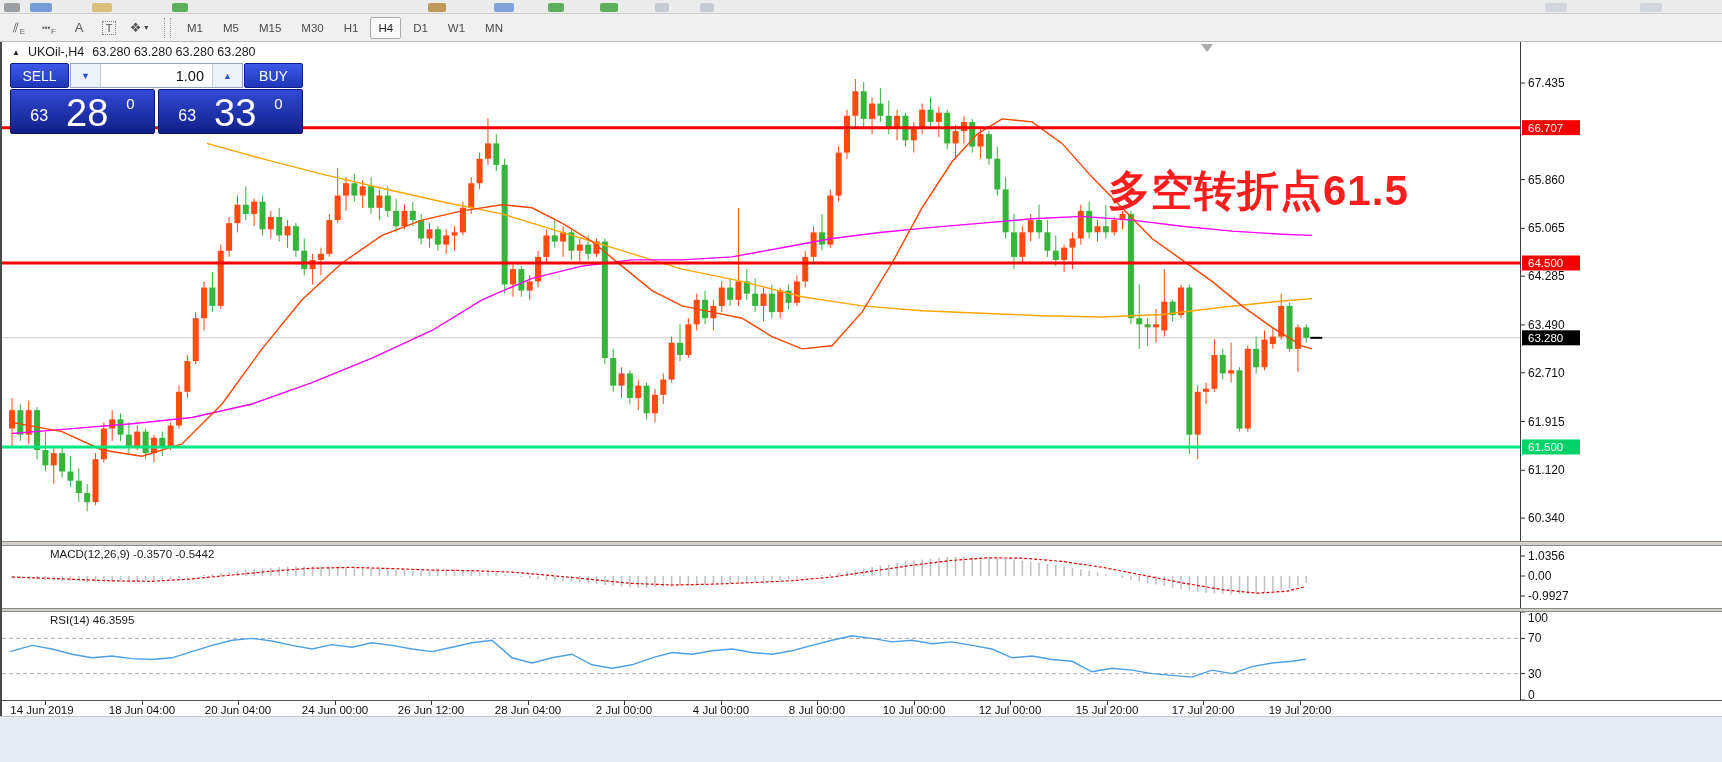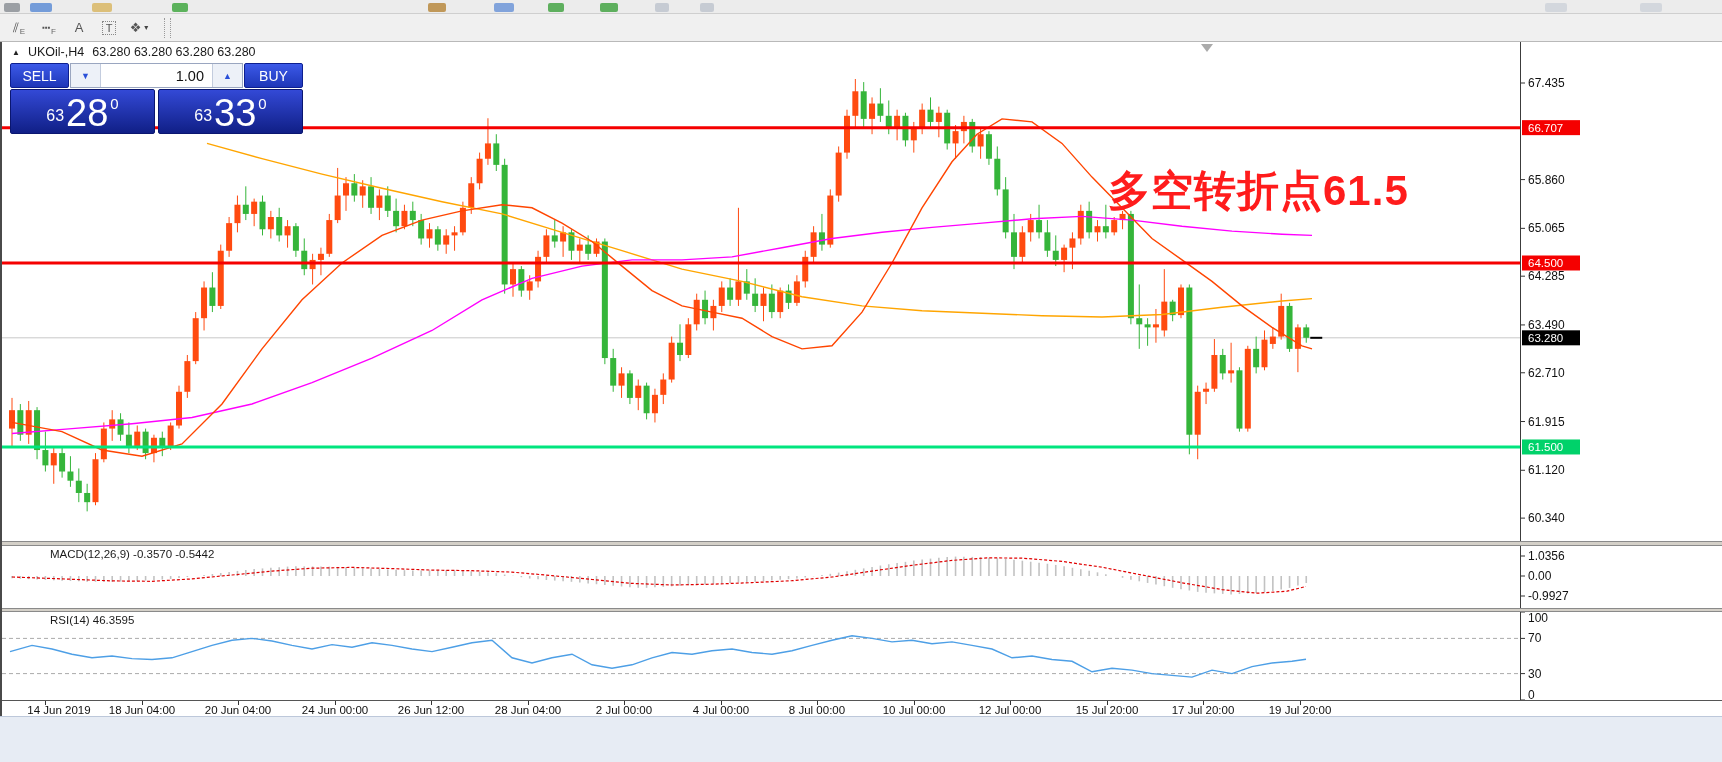--- a/index.html
+++ b/index.html
@@ -33,21 +33,21 @@
   .trade-panel{position:absolute;left:8px;top:21px;width:293px;}
   .tp-row1{display:flex;height:25px;}
   .btn-blue{background:linear-gradient(#3c5ae8,#1e36b8);border:1px solid #0d1f90;border-radius:2px;color:#fff;font-size:14px;display:flex;align-items:center;justify-content:center;}
   .sell-btn,.buy-btn{width:57px;}
   .vol-box{flex:1;display:flex;border:1px solid #9aa6c0;background:#fff;margin:0 1px;}
   .vol-btn{width:30px;background:#edf1f8;border:0;color:#2a50d8;font-size:9px;display:flex;align-items:center;justify-content:center;}
   .vol-btn.left{border-right:1px solid #c3ccde;}
   .vol-btn.right{border-left:1px solid #c3ccde;}
   .vol-value{flex:1;display:flex;align-items:center;justify-content:flex-end;padding-right:8px;font-size:14.5px;color:#111;}
   .tp-row2{display:flex;gap:3px;margin-top:1px;height:45px;}
-  .price-pane{flex:1;background:linear-gradient(#3349d6,#101f86);border:1px solid #0a1670;border-radius:2px;color:#fff;display:flex;align-items:flex-end;justify-content:center;padding-bottom:3px;}
+  .price-pane{flex:1;background:linear-gradient(#3349d6,#101f86);border:1px solid #0a1670;border-radius:2px;color:#fff;display:flex;align-items:flex-end;justify-content:center;padding-bottom:3px;gap:16px;}
   .price-pane .whole{font-size:16px;margin:0 2px 5px 0;}
   .price-pane .pips{font-size:38px;line-height:34px;}
   .price-pane .pipette{font-size:15px;margin:0 0 18px 2px;}
 
   .annotation{position:absolute;left:1106px;top:121px;font-size:42px;font-weight:bold;letter-spacing:1px;white-space:nowrap;}
 
   
   .time-axis{position:absolute;left:0;top:658px;width:1722px;height:17px;background:#fff;border-top:1px solid #555;}
   .time-label{position:absolute;top:3px;transform:translateX(-50%);font-size:11.5px;color:#111;white-space:nowrap;}
   .time-tick{position:absolute;top:0;width:1px;height:4px;background:#333;}
@@ -88,20 +88,31 @@
         </div>
         <div class="tool-btn">
           <span class="boxed">T</span>
         </div>
         <div class="tool-btn">
           <span>❖</span>
           <span class="caret">▾</span>
         </div>
       </div>
     <div class="grip"></div>
+    <div id="tfs" style="display:flex;align-items:center;">
+        <div class="tf-btn">M1</div>
+        <div class="tf-btn">M5</div>
+        <div class="tf-btn">M15</div>
+        <div class="tf-btn">M30</div>
+        <div class="tf-btn">H1</div>
+        <div class="tf-btn active">H4</div>
+        <div class="tf-btn">D1</div>
+        <div class="tf-btn">W1</div>
+        <div class="tf-btn">MN</div>
+      </div>
   </div>
 
   <div class="chart-window">
 
     <div class="chart-header">
       <span class="tri">▲</span>
       <span>UKOil-,H4</span>
       <span>63.280 63.280 63.280 63.280</span>
     </div>
 
@@ -671,21 +682,21 @@
           <span class="pips">33</span>
           <span class="pipette">0</span>
         </div>
       </div>
     </div>
 
     <div class="annotation" id="annotation" style="color: rgb(255, 28, 28);">多空转折点61.5</div>
 
     <div class="time-axis" id="time-axis">
         <div class="time-tick" style="left: 43px;"></div>
-        <div class="time-label" style="left: 57px;">14 Jun 2019</div>
+        <div class="time-label" style="left: 40px;">14 Jun 2019</div>
         <div class="time-tick" style="left: 140px;"></div>
         <div class="time-label" style="left: 140px;">18 Jun 04:00</div>
         <div class="time-tick" style="left: 236px;"></div>
         <div class="time-label" style="left: 236px;">20 Jun 04:00</div>
         <div class="time-tick" style="left: 333px;"></div>
         <div class="time-label" style="left: 333px;">24 Jun 00:00</div>
         <div class="time-tick" style="left: 429px;"></div>
         <div class="time-label" style="left: 429px;">26 Jun 12:00</div>
         <div class="time-tick" style="left: 526px;"></div>
         <div class="time-label" style="left: 526px;">28 Jun 04:00</div>

